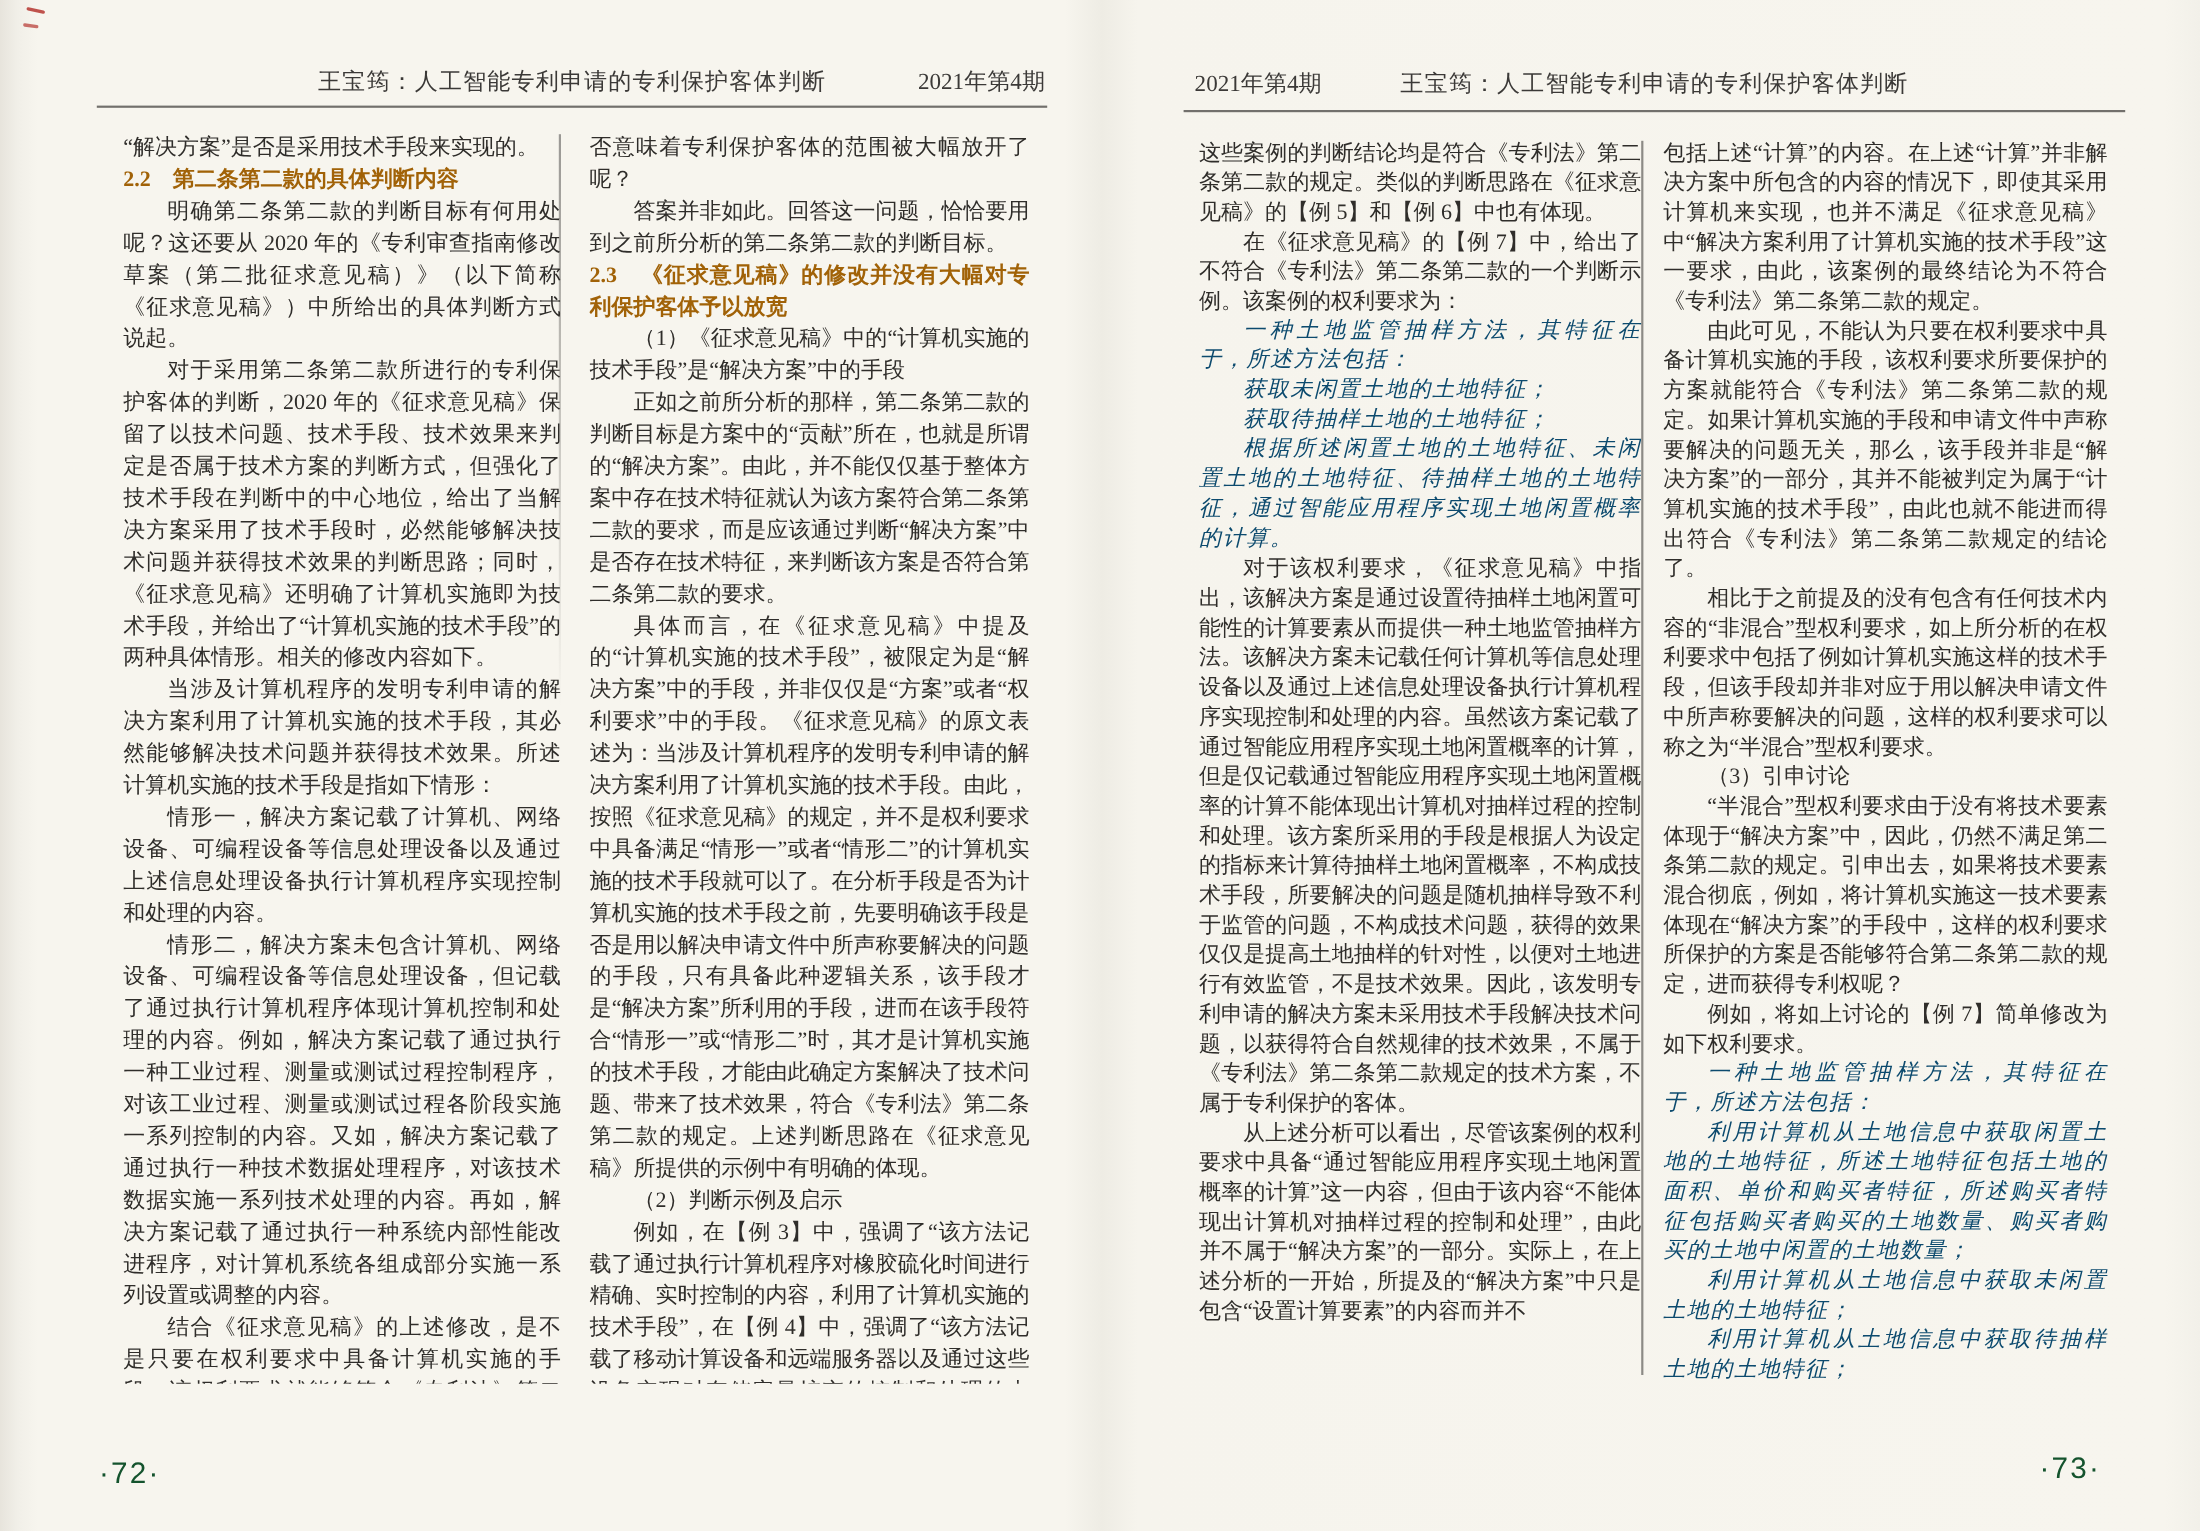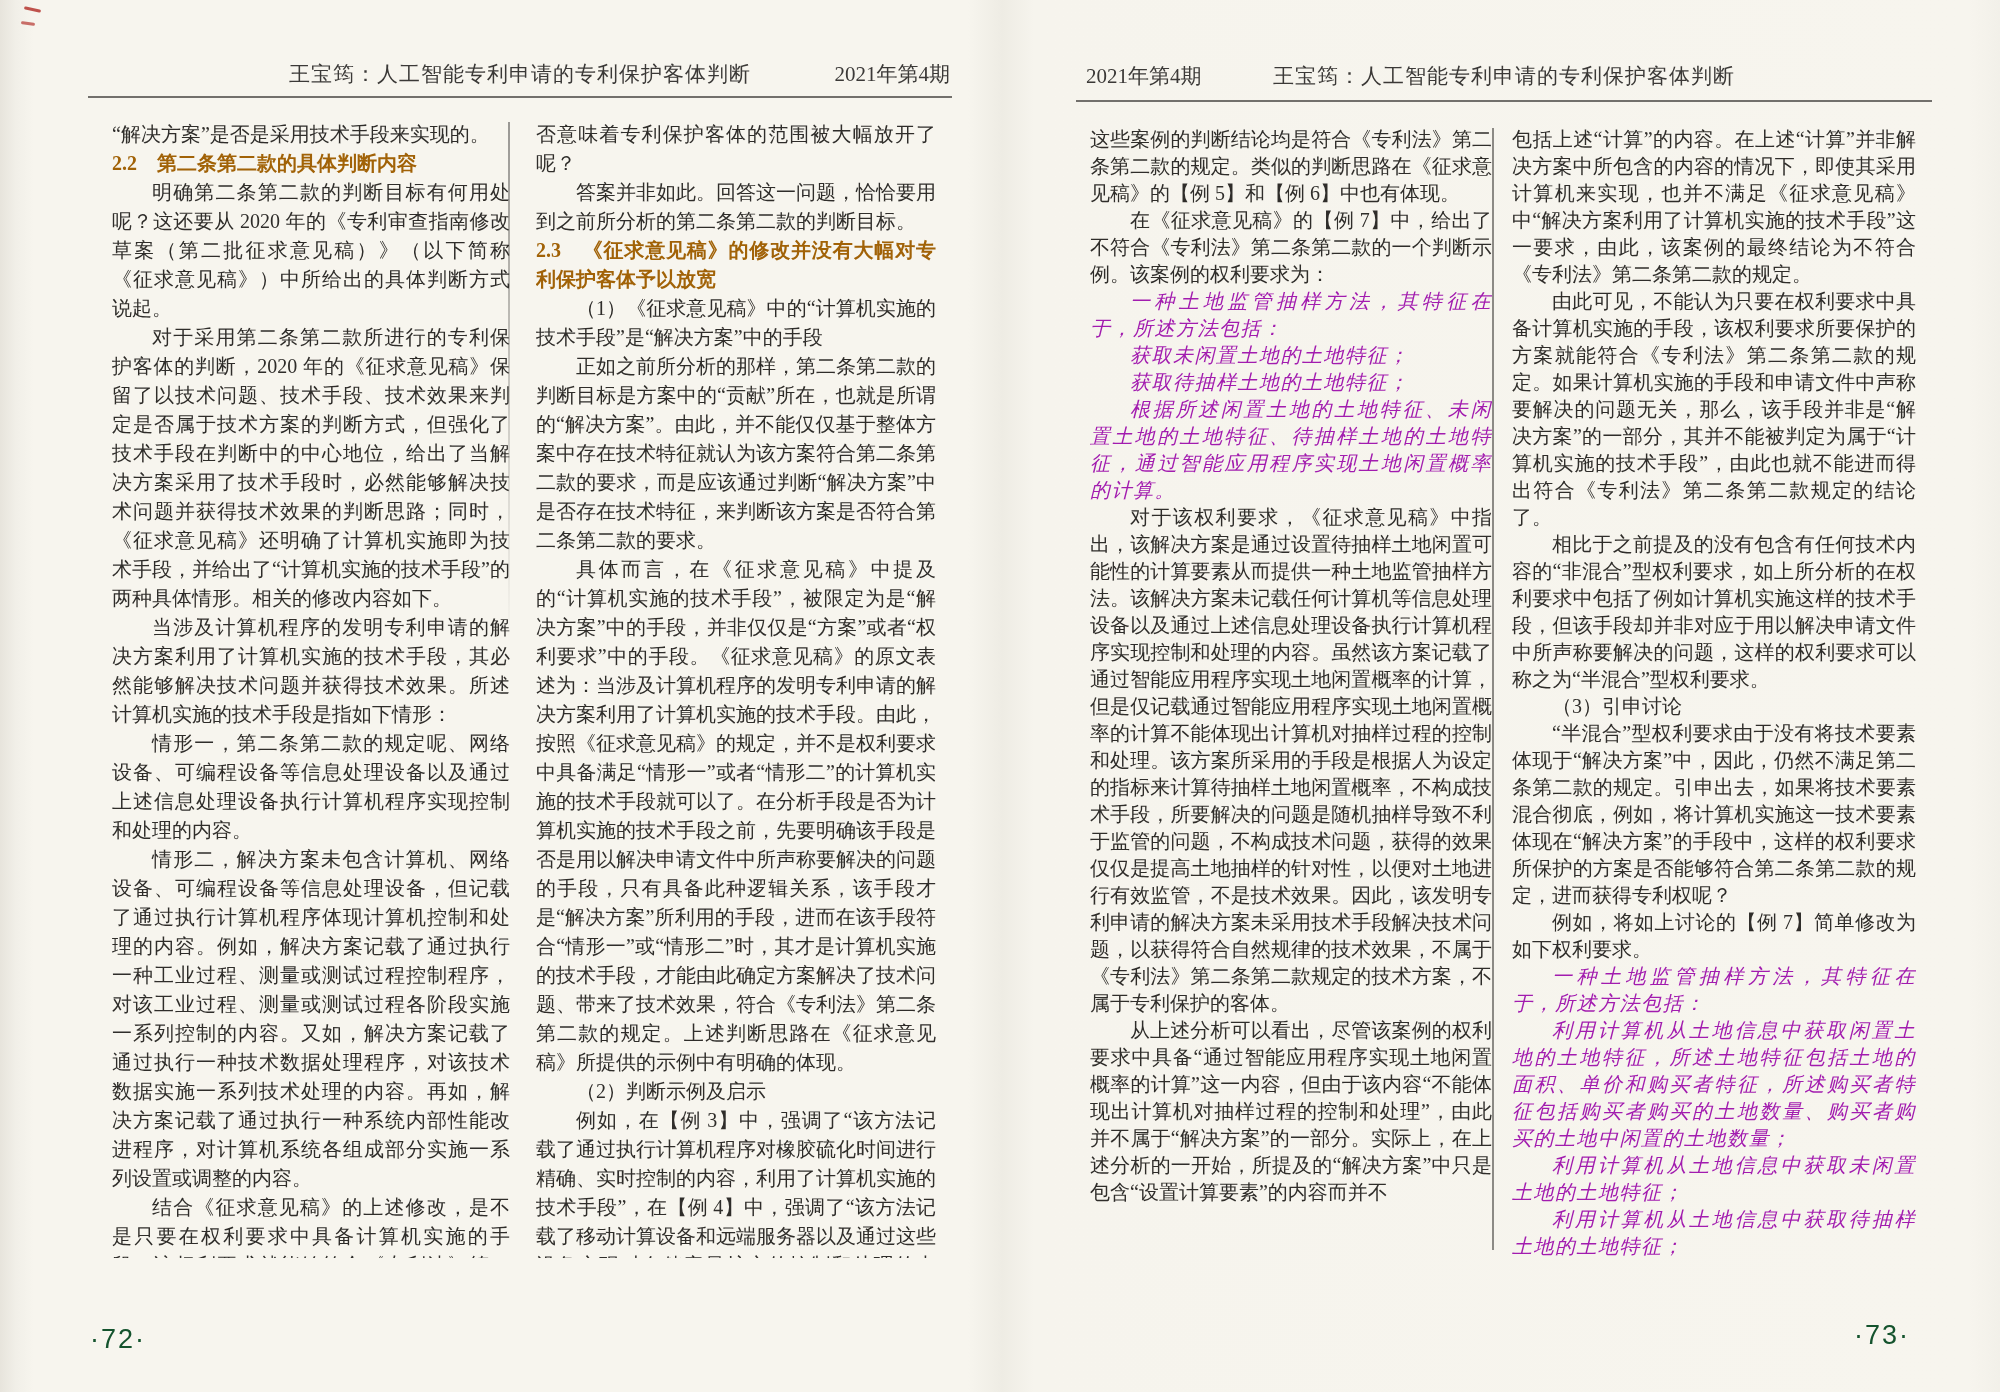--- a/index.html
+++ b/index.html
@@ -19,21 +19,21 @@
     position:absolute;
     text-align:justify;
     text-justify:inter-character;
   }
   .col p{margin:0;}
   .page-left .col{font-size:20px;line-height:29px;}
   .page-right .col{font-size:20px;line-height:27px;}
   .blk.cont{text-indent:0;}
   .blk.para{text-indent:2em;}
   .blk.heading{font-weight:bold;text-indent:0;color:#a16207;}
-  .blk.claim{text-indent:2em;font-style:italic;letter-spacing:1.5px;color:#a21caf;}
+  .blk.claim{text-indent:2em;font-style:italic;letter-spacing:1.5px;color:#0c4a6e;font-family:Liberation Mono, monospace;}
   .pageno{position:absolute;font-size:27px;color:#14532d;font-family:"Liberation Sans","DejaVu Sans",sans-serif;letter-spacing:2px;}
   .redmark{position:absolute;background:#b5352f;border-radius:2px;}
 </style>
 </head>
 <body>
 
 <div class="redmark" style="left:24px;top:8px;width:17px;height:3px;transform:rotate(12deg);opacity:.85;"></div>
 <div class="redmark" style="left:21px;top:22px;width:14px;height:3px;transform:rotate(8deg);opacity:.7;"></div>
 
 <div class="page-left">
@@ -44,21 +44,21 @@
   <div class="rule" style="left:88px;top:96px;width:864px;"></div>
 
   <div class="colrule" style="left:508px;top:122px;height:1130px;background:linear-gradient(#9a9894 0,#b9b7b1 180px,rgba(185,183,177,0) 520px);"></div>
 
   <div class="col" style="left:90px;top:120px;width:398px;height:1138px;overflow:hidden;margin-left:22px;">
       <p class="blk cont">“解决方案”是否是采用技术手段来实现的。</p>
       <p class="blk heading">2.2　第二条第二款的具体判断内容</p>
       <p class="blk para">明确第二条第二款的判断目标有何用处呢？这还要从 2020 年的《专利审查指南修改草案（第二批征求意见稿）》（以下简称《征求意见稿》）中所给出的具体判断方式说起。</p>
       <p class="blk para">对于采用第二条第二款所进行的专利保护客体的判断，2020 年的《征求意见稿》保留了以技术问题、技术手段、技术效果来判定是否属于技术方案的判断方式，但强化了技术手段在判断中的中心地位，给出了当解决方案采用了技术手段时，必然能够解决技术问题并获得技术效果的判断思路；同时，《征求意见稿》还明确了计算机实施即为技术手段，并给出了“计算机实施的技术手段”的两种具体情形。相关的修改内容如下。</p>
       <p class="blk para">当涉及计算机程序的发明专利申请的解决方案利用了计算机实施的技术手段，其必然能够解决技术问题并获得技术效果。所述计算机实施的技术手段是指如下情形：</p>
-      <p class="blk para">情形一，第二条第二款的规定呢、网络设备、可编程设备等信息处理设备以及通过上述信息处理设备执行计算机程序实现控制和处理的内容。</p>
+      <p class="blk para">情形一，解决方案记载了计算机、网络设备、可编程设备等信息处理设备以及通过上述信息处理设备执行计算机程序实现控制和处理的内容。</p>
       <p class="blk para">情形二，解决方案未包含计算机、网络设备、可编程设备等信息处理设备，但记载了通过执行计算机程序体现计算机控制和处理的内容。例如，解决方案记载了通过执行一种工业过程、测量或测试过程控制程序，对该工业过程、测量或测试过程各阶段实施一系列控制的内容。又如，解决方案记载了通过执行一种技术数据处理程序，对该技术数据实施一系列技术处理的内容。再如，解决方案记载了通过执行一种系统内部性能改进程序，对计算机系统各组成部分实施一系列设置或调整的内容。</p>
       <p class="blk para">结合《征求意见稿》的上述修改，是不是只要在权利要求中具备计算机实施的手段，该权利要求就能够符合《专利法》第二条第二款的规定呢？进一步地，如果人工智能方案的创新仅在于提出了一个新的算法，当在权利要求中限定该算法采用计算机来实现，这样的方案是不是就能够通过第二条第二款的审查，进而通过新颖性、创造性的审查，从而获得授权呢？这是</p>
     </div>
   <div class="col" style="left:536px;top:120px;width:400px;height:1138px;overflow:hidden;">
       <p class="blk cont">否意味着专利保护客体的范围被大幅放开了呢？</p>
       <p class="blk para">答案并非如此。回答这一问题，恰恰要用到之前所分析的第二条第二款的判断目标。</p>
       <p class="blk heading">2.3　《征求意见稿》的修改并没有大幅对专利保护客体予以放宽</p>
       <p class="blk para">（1）《征求意见稿》中的“计算机实施的技术手段”是“解决方案”中的手段</p>
       <p class="blk para">正如之前所分析的那样，第二条第二款的判断目标是方案中的“贡献”所在，也就是所谓的“解决方案”。由此，并不能仅仅基于整体方案中存在技术特征就认为该方案符合第二条第二款的要求，而是应该通过判断“解决方案”中是否存在技术特征，来判断该方案是否符合第二条第二款的要求。</p>
       <p class="blk para">具体而言，在《征求意见稿》中提及的“计算机实施的技术手段”，被限定为是“解决方案”中的手段，并非仅仅是“方案”或者“权利要求”中的手段。《征求意见稿》的原文表述为：当涉及计算机程序的发明专利申请的解决方案利用了计算机实施的技术手段。由此，按照《征求意见稿》的规定，并不是权利要求中具备满足“情形一”或者“情形二”的计算机实施的技术手段就可以了。在分析手段是否为计算机实施的技术手段之前，先要明确该手段是否是用以解决申请文件中所声称要解决的问题的手段，只有具备此种逻辑关系，该手段才是“解决方案”所利用的手段，进而在该手段符合“情形一”或“情形二”时，其才是计算机实施的技术手段，才能由此确定方案解决了技术问题、带来了技术效果，符合《专利法》第二条第二款的规定。上述判断思路在《征求意见稿》所提供的示例中有明确的体现。</p>

